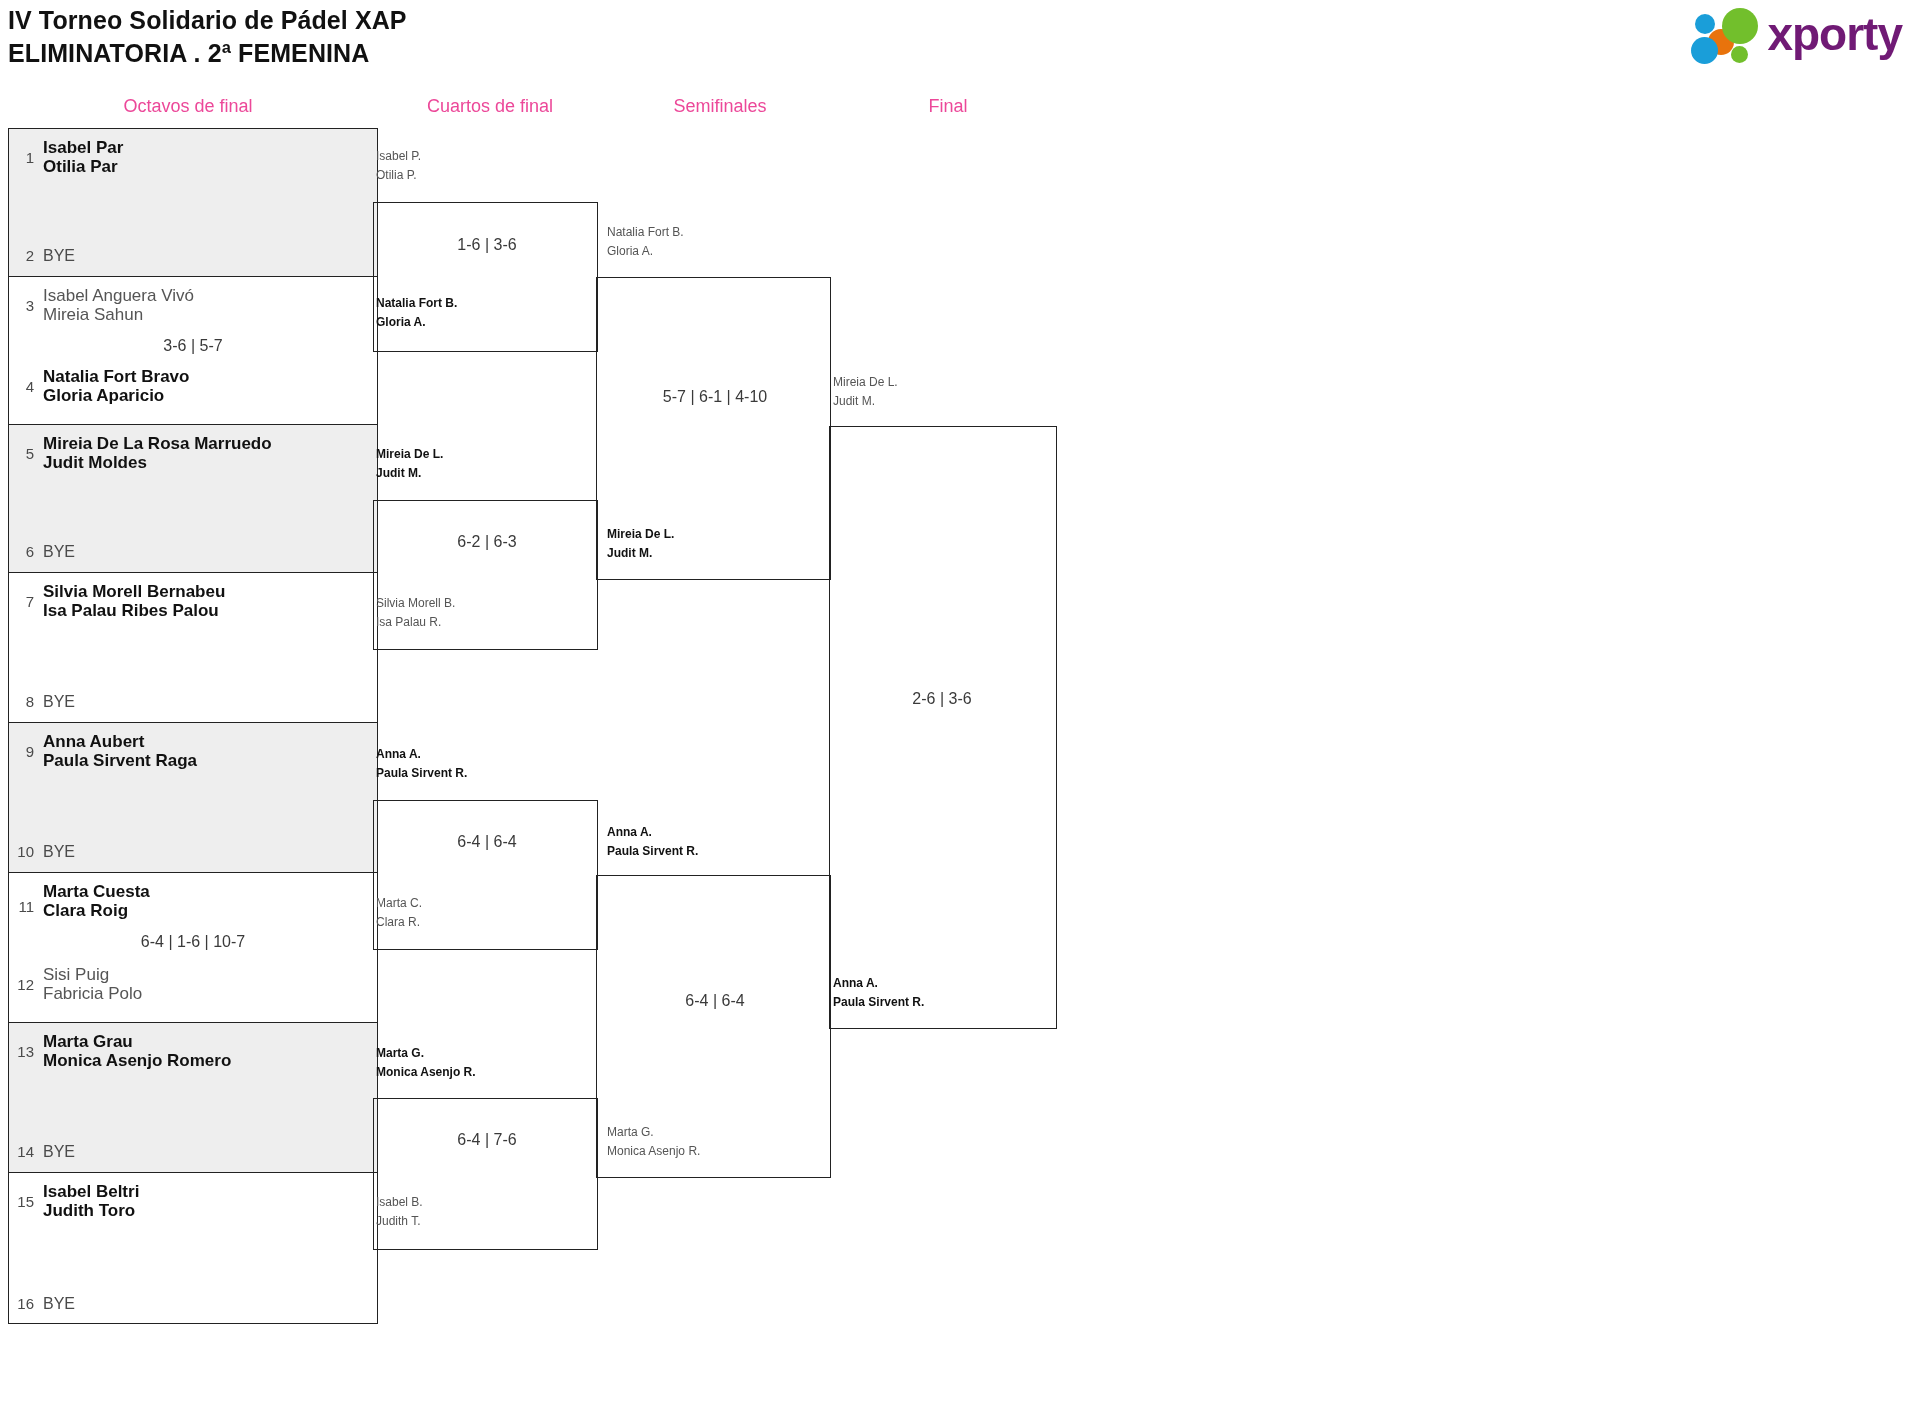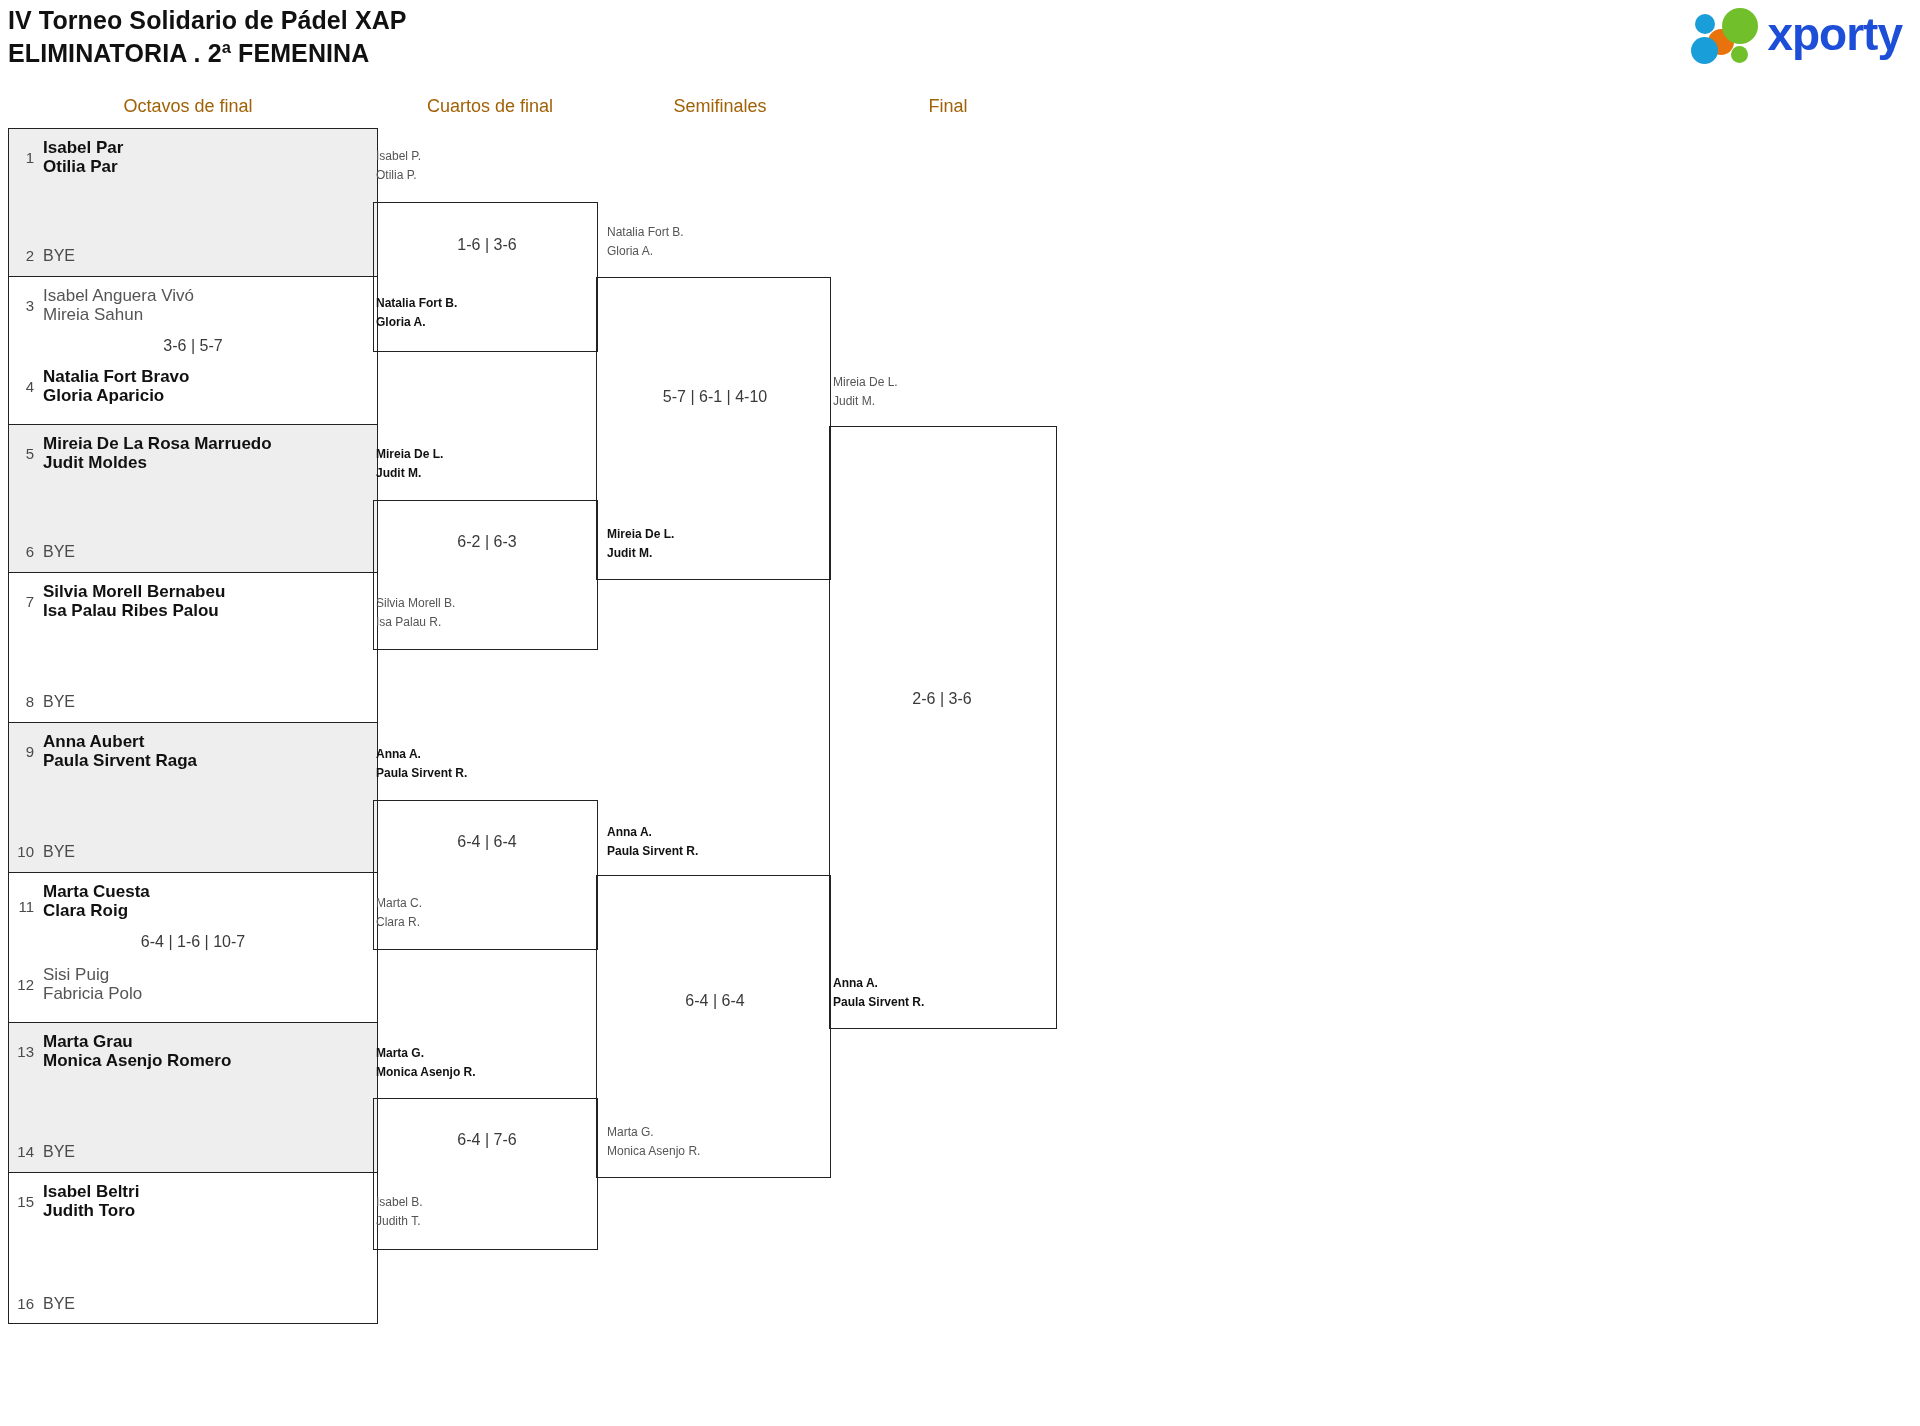--- a/index.html
+++ b/index.html
@@ -30,31 +30,31 @@
   .logo-dots { position: relative; width: 74px; height: 52px; margin-right: 2px; }
   .dot { position: absolute; border-radius: 50%; }
   .d-blue-sm  { width: 20px; height: 20px; background: #1a9ed9; left: 4px;  top: 6px; }
   .d-orange   { width: 26px; height: 26px; background: #e8730c; left: 17px; top: 21px; }
   .d-blue-lg  { width: 27px; height: 27px; background: #1a9ed9; left: 0px;  top: 29px; }
   .d-green-lg { width: 36px; height: 36px; background: #72bf2c; left: 31px; top: 0px; }
   .d-green-sm { width: 17px; height: 17px; background: #72bf2c; left: 40px; top: 38px; }
   .logo-word {
     font-size: 46px;
     font-weight: 700;
-    color: #1d4ed8;
+    color: #701a75;
     letter-spacing: -1px;
     line-height: 46px;
   }
 
   
   .round-head {
     position: absolute;
     font-size: 18px;
     font-weight: 400;
-    color: #a16207;
+    color: #ec4899;
     white-space: nowrap;
     transform: translateX(-50%);
     top: 96px;
   }
 
   
   .r1-block {
     position: absolute;
     left: 8px;
     width: 370px;

